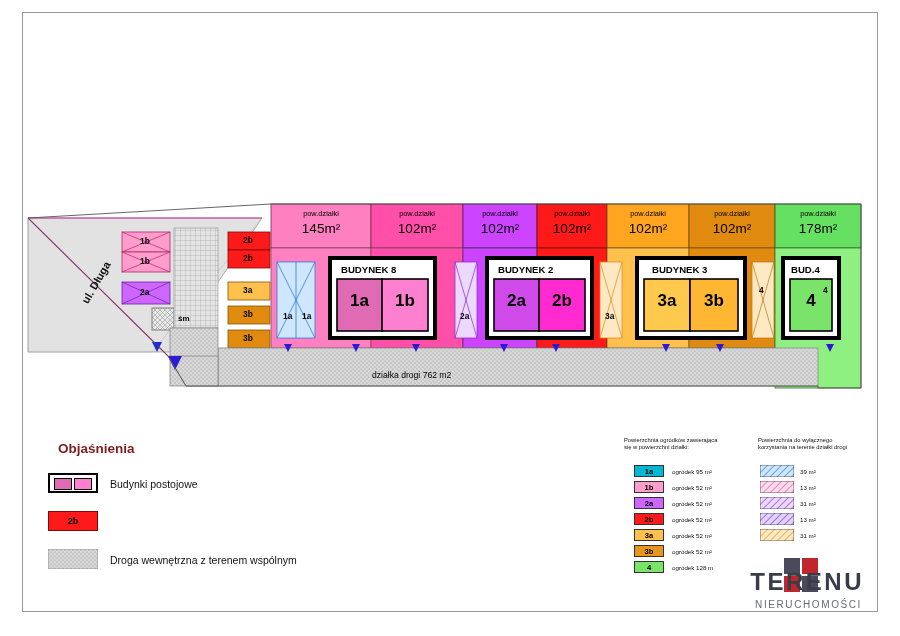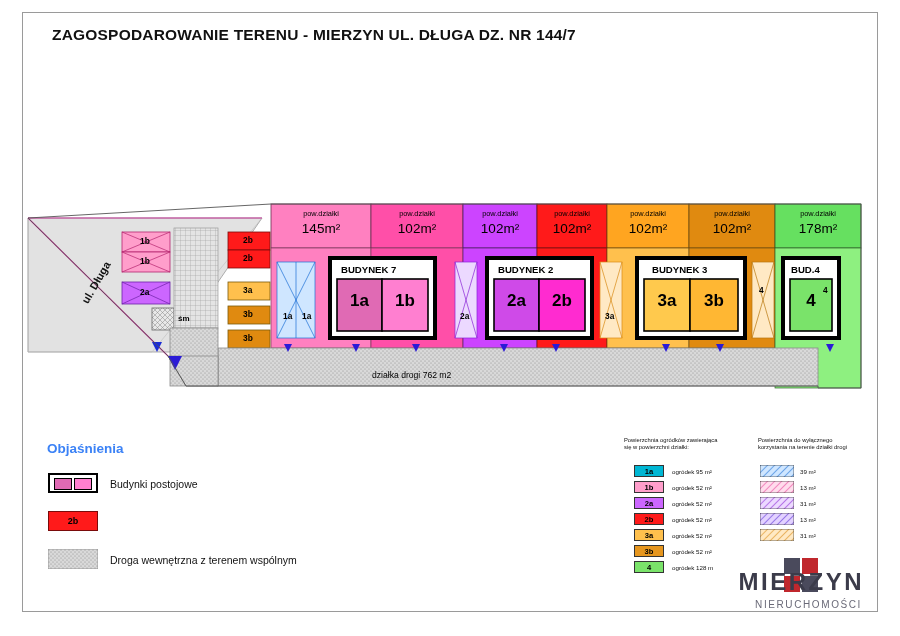--- a/index.html
+++ b/index.html
@@ -51,22 +51,22 @@
   .roadLbl { font-size: 8.6px; margin-left: 32px; }
   .streetLbl {
     font-size: 11px; font-weight: bold; color: #111;
     transform: rotate(-60deg);
     transform-origin: left top;
   }
   .sm { font-size: 8px; font-weight: bold; }
 
   
   .legendTitle {
-    position: absolute; left: 47px; top: 441px;
-    font-size: 13.5px; font-weight: bold; color: #3b82f6;
+    position: absolute; left: 58px; top: 441px;
+    font-size: 13.5px; font-weight: bold; color: #7f1d1d;
   }
   .legRow { position: absolute; font-size: 10.5px; color: #111; }
   .legSwatch { position: absolute; }
 
   
   .tblHead {
     position: absolute; font-size: 5.8px; color: #111; line-height: 1.25;
     white-space: pre-line;
   }
   .cellTag {
@@ -93,21 +93,20 @@
     font-size: 7px; color: #555; letter-spacing: .5px;
   }
 </style>
 </head>
 <body>
 
 <div id="page">
 
   <div class="frame"></div>
 
-  <div class="title">ZAGOSPODAROWANIE TERENU  -  MIERZYN UL. DŁUGA DZ. NR 144/7</div>
 
   <svg id="plan" viewBox="0 0 900 636">
     <defs>
 
       <pattern id="pRoad" width="4" height="4" patternUnits="userSpaceOnUse">
         <rect width="4" height="4" fill="#d9d9d9"></rect>
         <circle cx="1" cy="1" r="0.55" fill="#8a8a8a"></circle>
         <circle cx="3" cy="3" r="0.55" fill="#8a8a8a"></circle>
       </pattern>
 
@@ -248,21 +247,21 @@
 
   <div class="lbl areaSmall" style="left:607px; top:210px; width:82px;">pow.działki</div>
   <div class="lbl areaBig" style="left:607px; top:222px; width:82px;">102m²</div>
 
   <div class="lbl areaSmall" style="left:689px; top:210px; width:86px;">pow.działki</div>
   <div class="lbl areaBig" style="left:689px; top:222px; width:86px;">102m²</div>
 
   <div class="lbl areaSmall" style="left:775px; top:210px; width:86px;">pow.działki</div>
   <div class="lbl areaBig" style="left:775px; top:222px; width:86px;">178m²</div>
 
-  <div class="lbl bldName" style="left:341px; top:265px;">BUDYNEK 7</div>
+  <div class="lbl bldName" style="left:341px; top:265px;">BUDYNEK 8</div>
   <div class="lbl unitBig" style="left:337px; top:292px; width:45px; text-align:center;">1a</div>
   <div class="lbl unitBig" style="left:382px; top:292px; width:46px; text-align:center;">1b</div>
 
   <div class="lbl bldName" style="left:498px; top:265px;">BUDYNEK 2</div>
   <div class="lbl unitBig" style="left:494px; top:292px; width:45px; text-align:center;">2a</div>
   <div class="lbl unitBig" style="left:539px; top:292px; width:46px; text-align:center;">2b</div>
 
   <div class="lbl bldName" style="left:652px; top:265px;">BUDYNEK 3</div>
   <div class="lbl unitBig" style="left:644px; top:292px; width:46px; text-align:center;">3a</div>
   <div class="lbl unitBig" style="left:690px; top:292px; width:48px; text-align:center;">3b</div>
@@ -357,18 +356,18 @@
 
   <svg style="position:absolute; left:760px; top:529px; width:34px; height:12px;">
     <rect x="0" y="0" width="34" height="12" fill="url(#hOrange)" stroke="#333" stroke-width="0.7"></rect>
   </svg>
   <div class="cellPatTxt" style="left:800px; top:532px;">31 m²</div>
 
   <div class="brandMarkCell" style="left:784px; bottom:62px; width:16px; height:16px; background:#4a4a5c;"></div>
   <div class="brandMarkCell" style="left:802px; bottom:62px; width:16px; height:16px; background:#c0272d;"></div>
   <div class="brandMarkCell" style="left:784px; bottom:44px; width:16px; height:16px; background:#c0272d;"></div>
   <div class="brandMarkCell" style="left:802px; bottom:44px; width:16px; height:16px; background:#4a4a5c;"></div>
-  <div class="brandName">MIERZYN</div>
+  <div class="brandName">TERENU</div>
   <div class="brandSub">NIERUCHOMOŚCI</div>
 
   <div class="crumb"></div>
 
 </div>
 
 </body></html>

